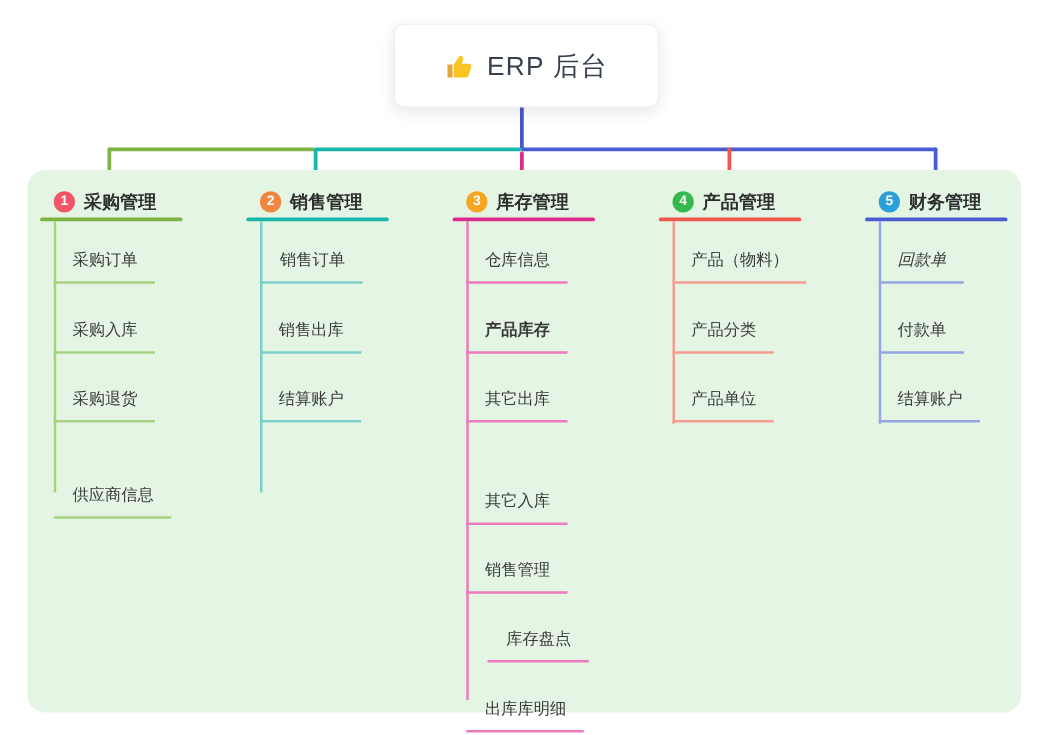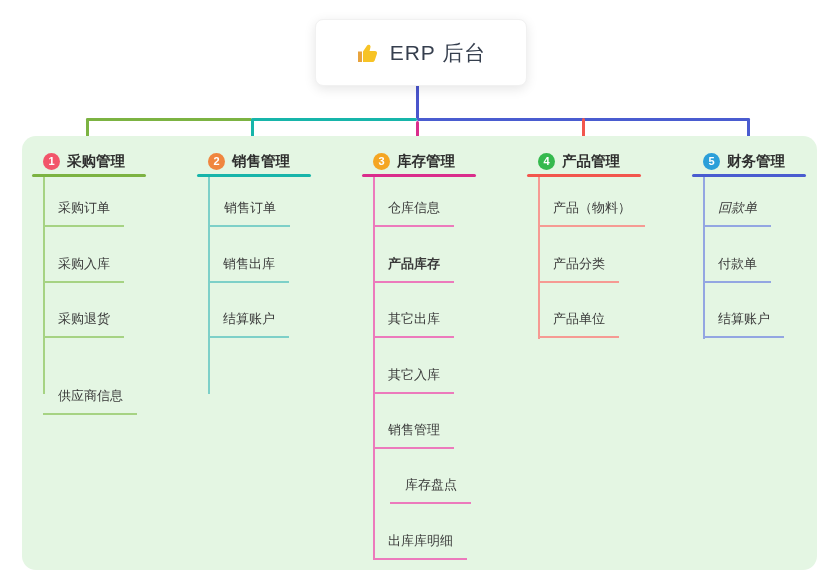--- a/index.html
+++ b/index.html
@@ -101,21 +101,21 @@
     <div class="branch-title">
       <span class="badge" style="background: rgb(245, 166, 35);">3</span>
       <span>库存管理</span>
     </div>
     <div class="branch-underline" style="background: rgb(218, 45, 140);"></div>
     <div class="children">
       <div class="trunk" style="height: 383px; background: rgb(236, 122, 188);"></div>
       <div class="child-row" style="border-bottom-color: rgb(236, 122, 188);">仓库信息</div>
       <div class="child-row" style="border-bottom-color: rgb(236, 122, 188); font-weight: bold;">产品库存</div>
       <div class="child-row" style="border-bottom-color: rgb(236, 122, 188);">其它出库</div>
-      <div class="child-row" style="border-bottom-color: rgb(236, 122, 188);">其它入库</div>
+      <div class="child-row" style="border-bottom-color: rgb(236, 122, 188); margin-top: 26px;">其它入库</div>
       <div class="child-row" style="border-bottom-color: rgb(236, 122, 188);">销售管理</div>
       <div class="child-row" style="border-bottom-color: rgb(236, 122, 188); margin-left: 28px;">库存盘点</div>
       <div class="child-row" style="border-bottom-color: rgb(236, 122, 188);">出库库明细</div>
     </div>
   </div>
 
   <div class="branch" style="left:527px;">
     <div class="branch-title">
       <span class="badge" style="background: rgb(53, 185, 78);">4</span>
       <span>产品管理</span>

